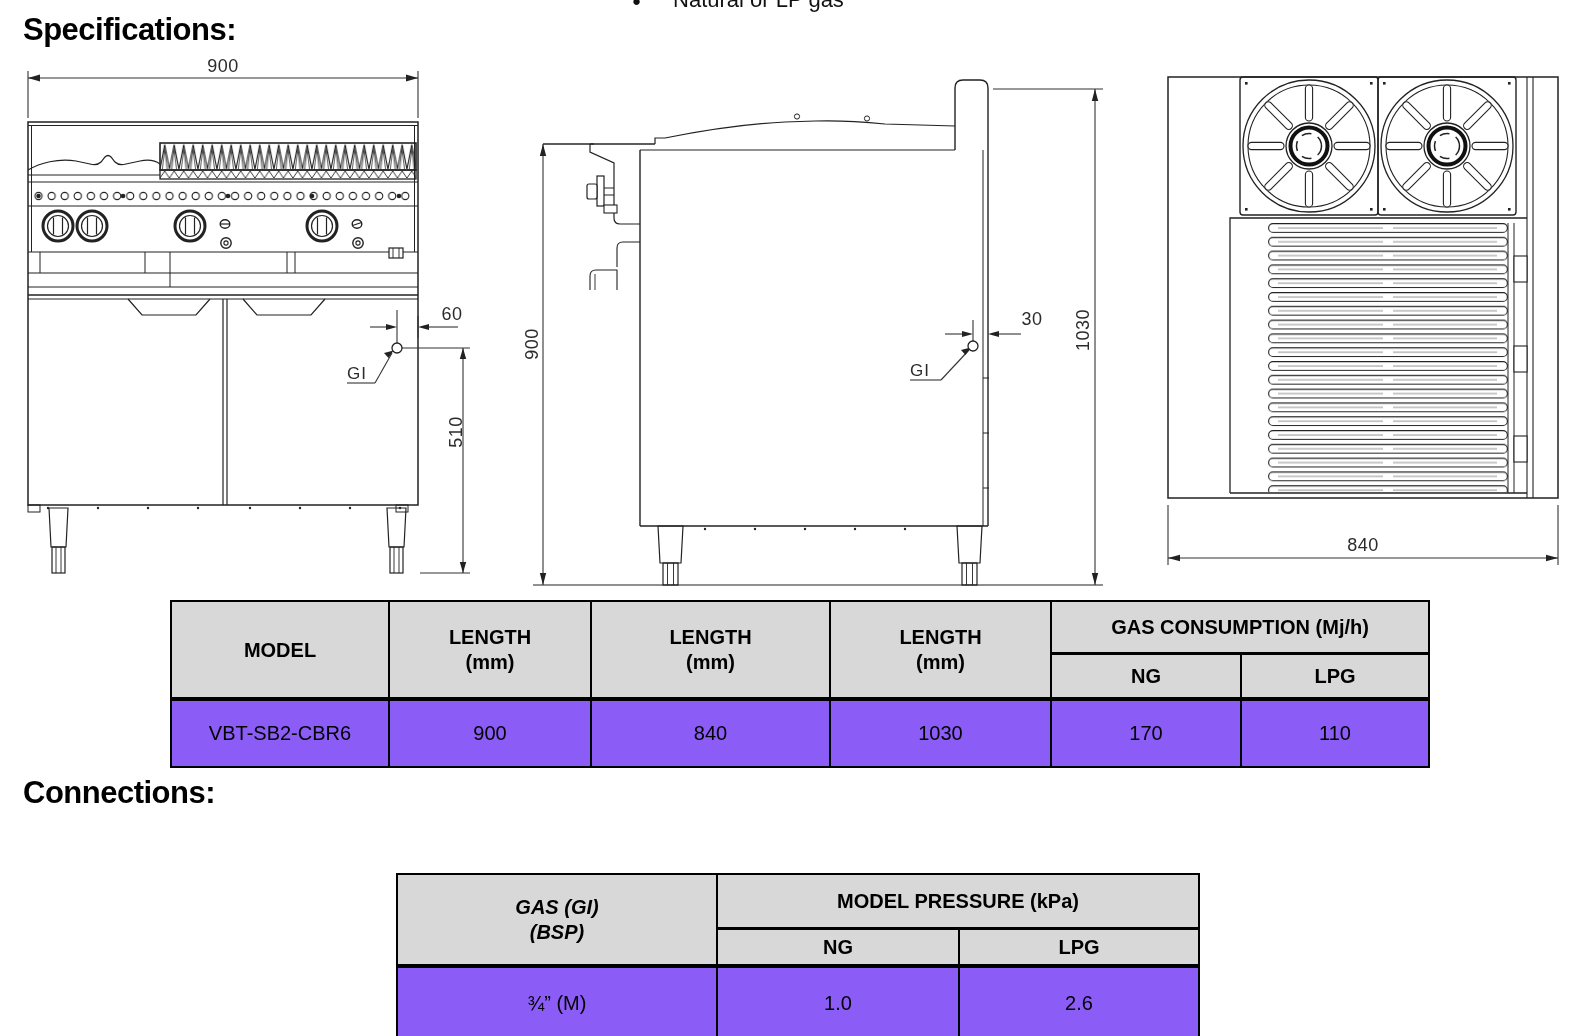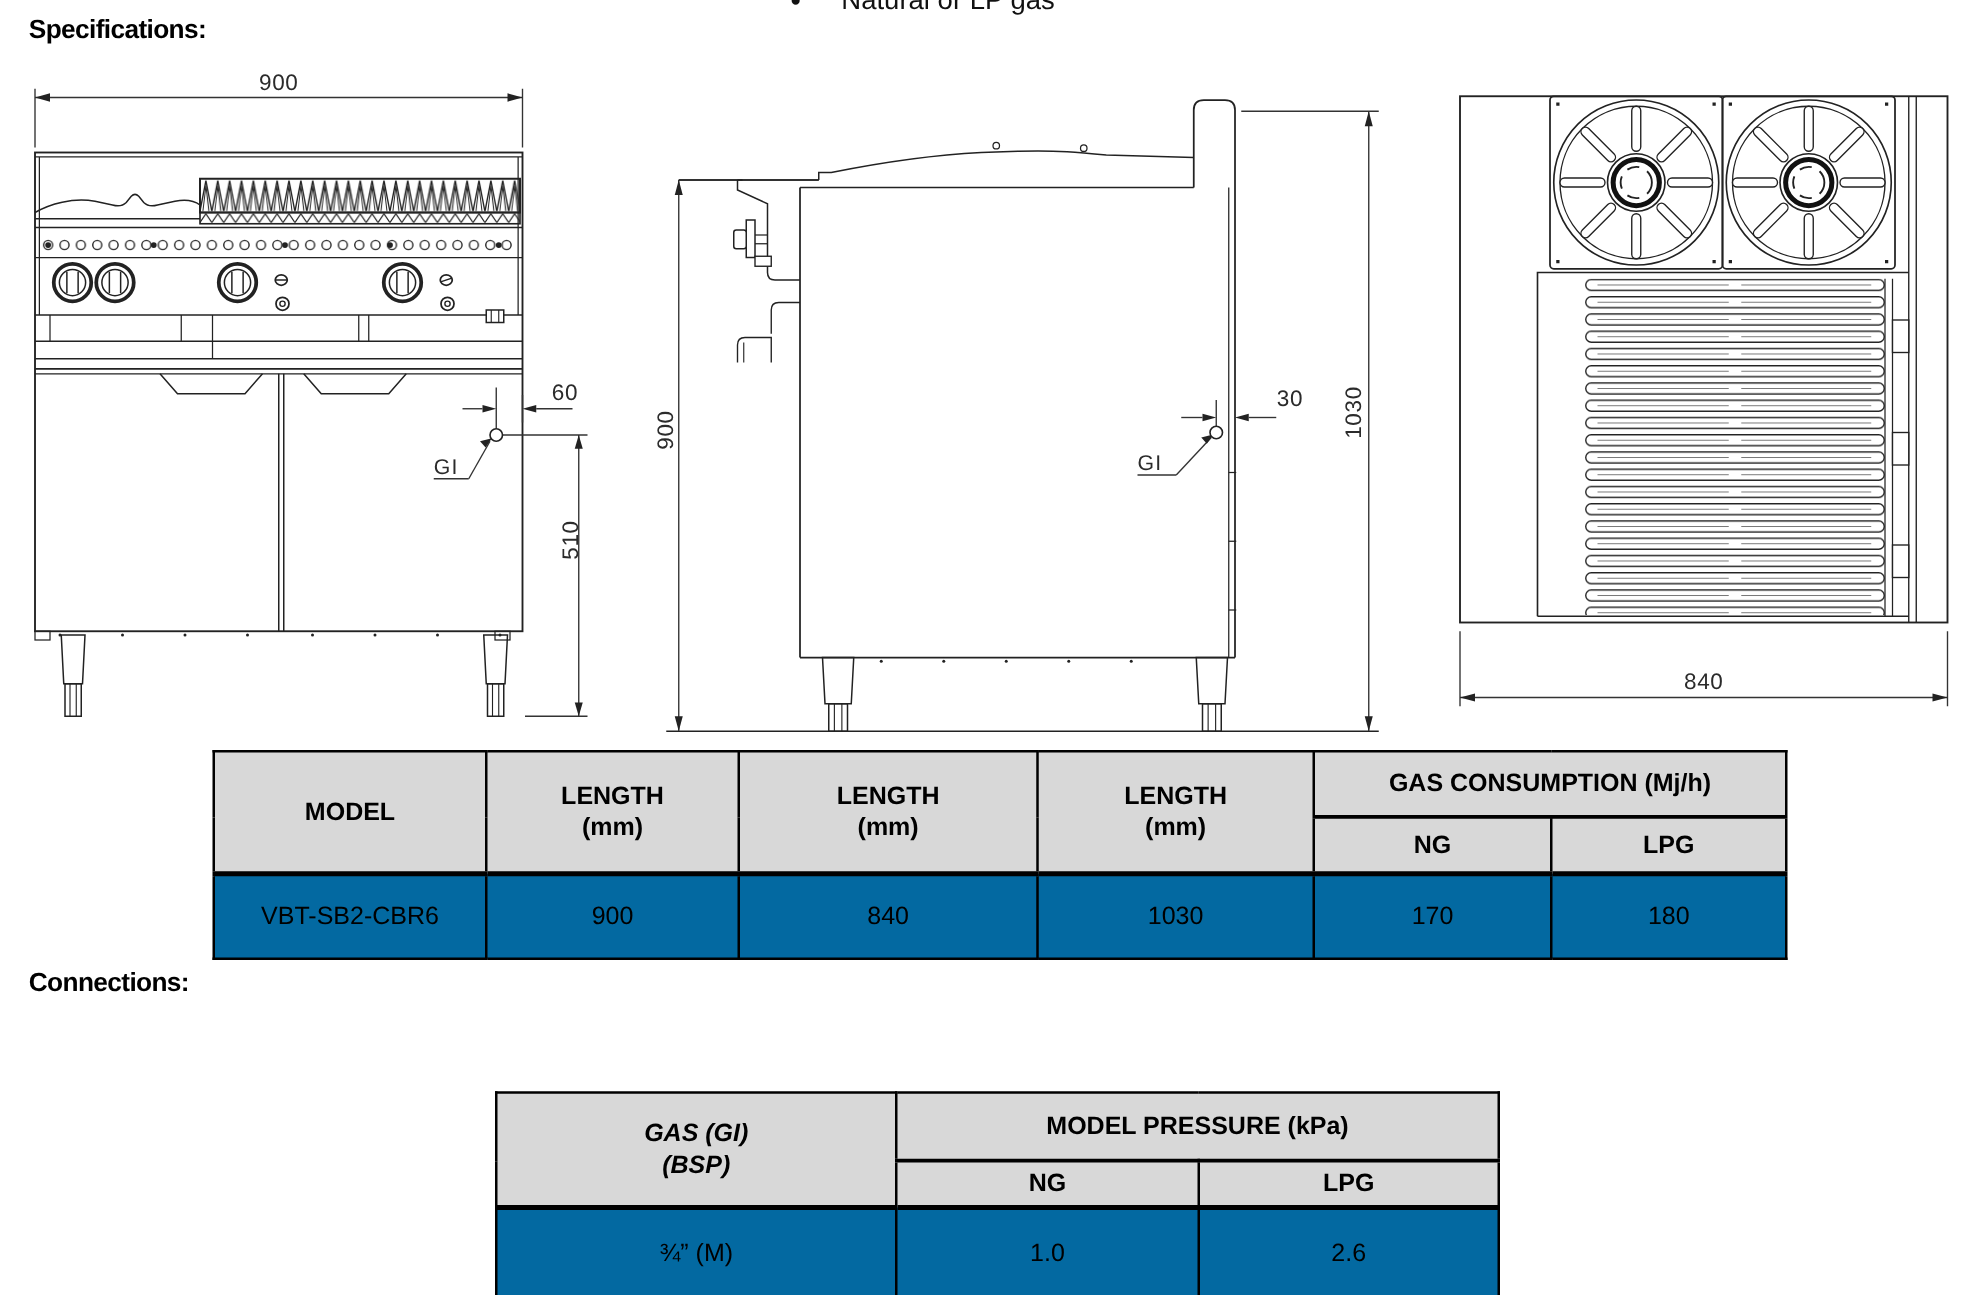--- a/index.html
+++ b/index.html
@@ -2,21 +2,21 @@
 <html><head>
 <meta charset="utf-8">
 <style>
   html,body{margin:0;padding:0;}
   body{
     width:1584px;height:1036px;position:relative;overflow:hidden;
     background:#ffffff;font-family:"Liberation Sans",sans-serif;color:#000;
   }
   
   .section-heading{
-    position:absolute;left:23px;font-size:21px;font-weight:bold;
+    position:absolute;left:23px;font-size:31px;font-weight:bold;
     letter-spacing:-0.5px;color:#000;
   }
   
   .top-bullet{
     position:absolute;left:632px;top:-13px;font-size:22px;color:#111;
     display:flex;align-items:center;
   }
   .top-bullet .dot{font-size:15px;margin-right:32px;}
   
   svg{position:absolute;overflow:visible;}
@@ -26,21 +26,21 @@
     letter-spacing:0.5px;
   }
   .gi-text{
     font-family:"Liberation Sans",sans-serif;font-size:17px;fill:#2b2b2b;
     letter-spacing:1px;
   }
   
   table{border-collapse:collapse;table-layout:fixed;position:absolute;background:#fff;}
   th,td{border:2px solid #000;text-align:center;vertical-align:middle;padding:0;}
   th{background:#d8d8d8;font-weight:bold;font-size:20px;line-height:1.2;}
-  td{font-size:20px;background:#0369a1;}
+  td{font-size:20px;background:#8b5cf6;}
   .hdr-bottom{border-bottom-width:4px !important;}
   .split-bottom{border-bottom-width:3px !important;margin-top:40px;}
   .two-line div{line-height:1.25;}
 </style>
 </head>
 <body>
 
 <div class="top-bullet">
   <span class="dot">●</span>
   <span>Natural or LP gas</span>
@@ -386,21 +386,21 @@
     <tr>
       <th class="hdr-bottom" style="height:42px;">NG</th>
       <th class="hdr-bottom">LPG</th>
     </tr>
     <tr>
       <td style="height:65px;">VBT-SB2-CBR6</td>
       <td>900</td>
       <td>840</td>
       <td>1030</td>
       <td>170</td>
-      <td>180</td>
+      <td>110</td>
     </tr>
   </tbody>
 </table>
 
 <div class="section-heading" style="top:775px;">Connections:</div>
 
 <table class="conn-table" style="left:396px;top:873px;width:802px;">
   <colgroup>
     <col style="width:320px">
       <col style="width:242px">

